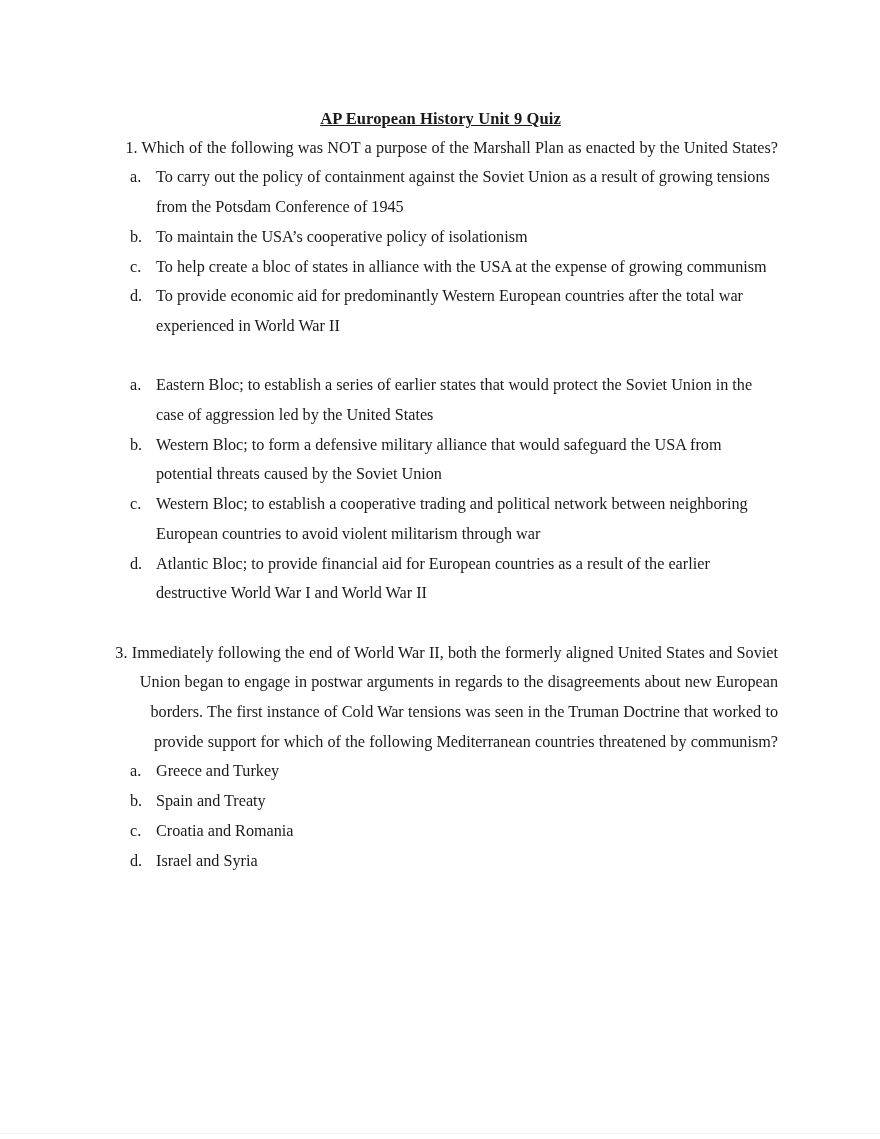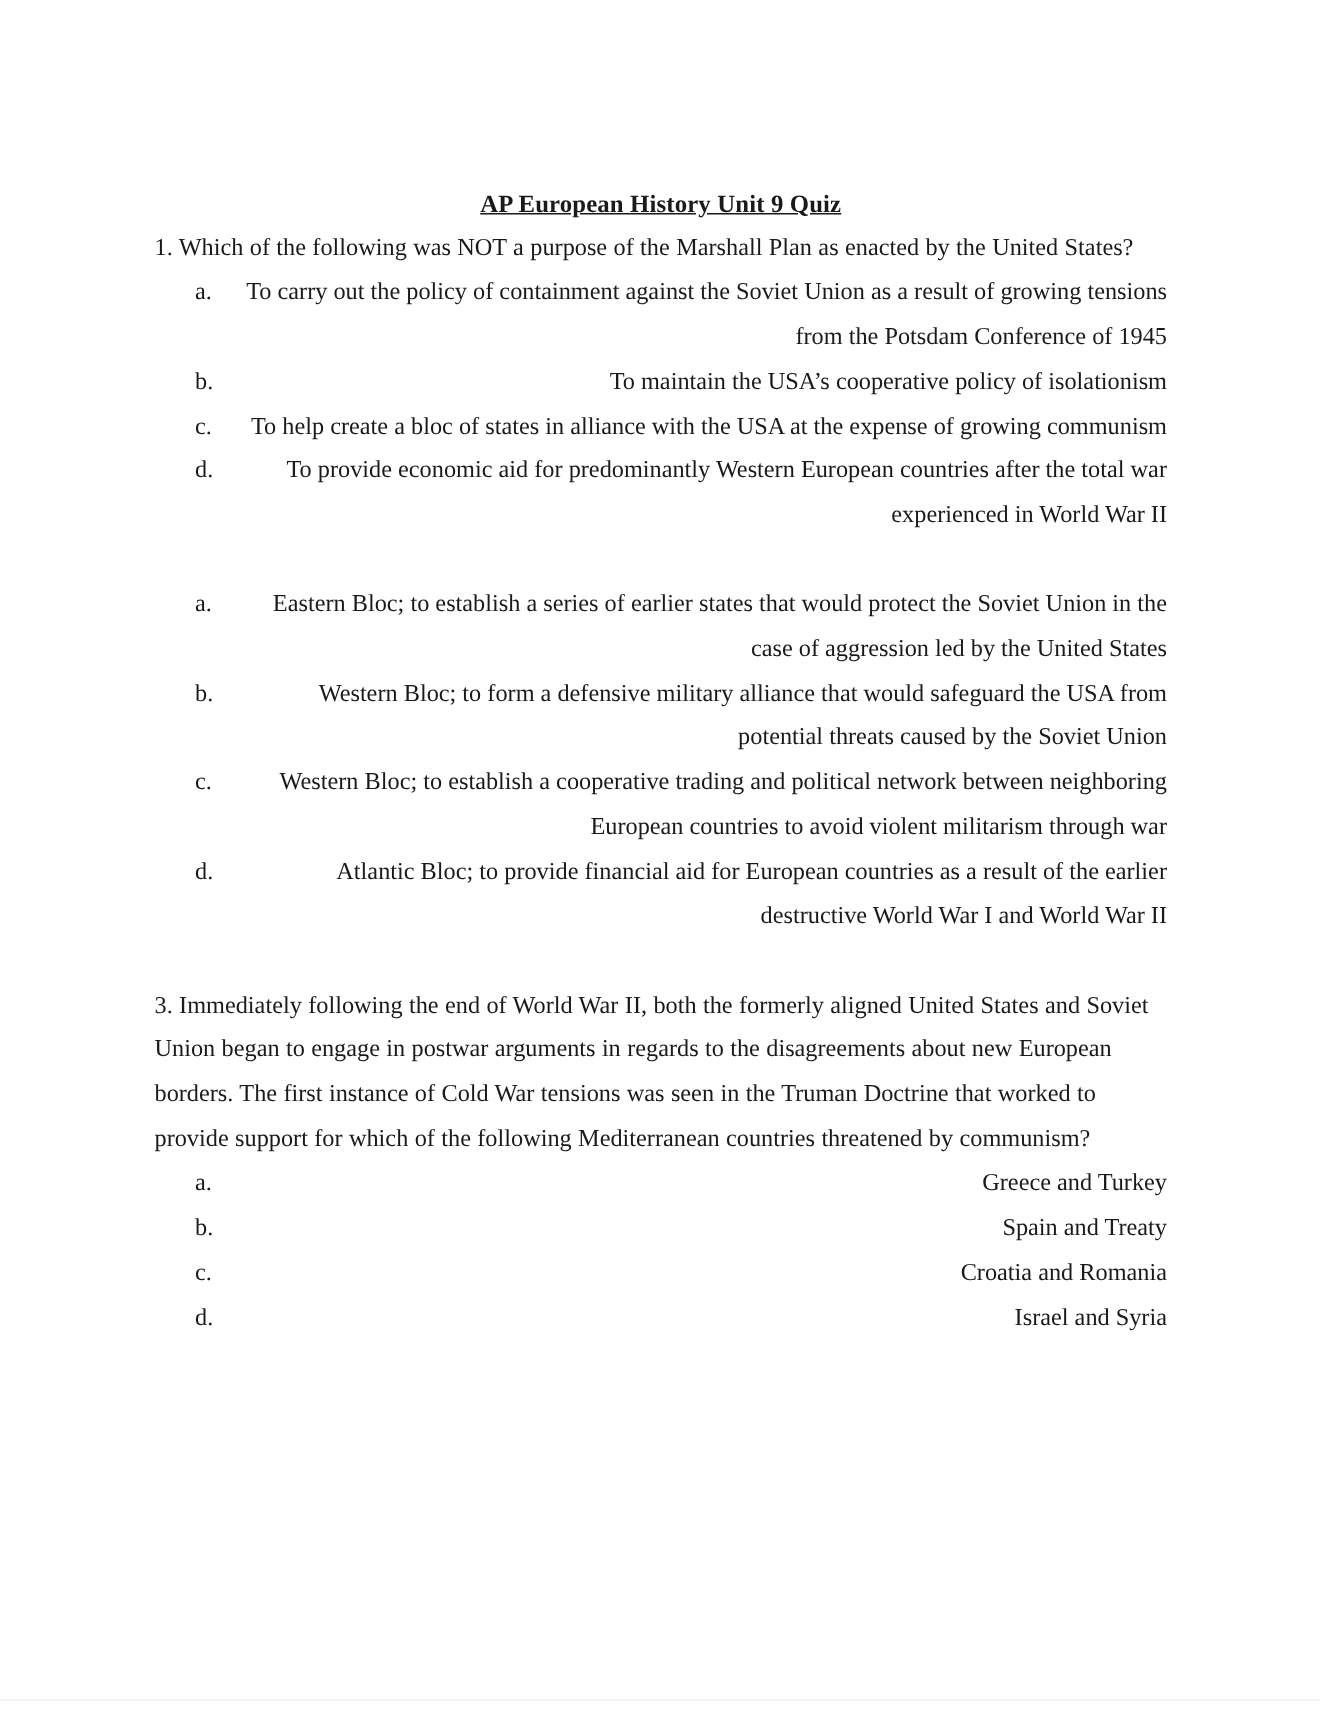--- a/index.html
+++ b/index.html
@@ -25,21 +25,21 @@
     position: absolute;
     left: 0;
     right: 0;
     bottom: 5px;
     height: 1px;
     background: #f2f2f2;
   }
   .content {
     position: absolute;
     left: 103px;
-    top: 121px;
+    top: 104px;
     width: 675px;
   }
   .doc-title {
     text-align: center;
     font-size: 16.5px;
     font-weight: bold;
     text-decoration: underline;
     line-height: 29.7px;
     margin: 0 0 0 0;
     letter-spacing: 0.1px;
@@ -47,21 +47,21 @@
   .question-block {
     margin: 0;
   }
   .question-block + .question-block {
     margin-top: 29.7px;
   }
   .question-stem {
     font-size: 16.2px;
     line-height: 29.7px;
     margin: 0;
-    text-align: left;
+    text-align: right;
     word-spacing: 0.2px;
   }
   .options {
     list-style: none;
     margin: 0;
     padding: 0;
   }
   .option-item {
     position: relative;
     margin: 0;
@@ -74,21 +74,20 @@
     position: absolute;
     left: 27px;
     top: 0;
     width: 22px;
     text-align: left;
     font-size: 16.2px;
     line-height: 29.7px;
   }
   .option-text {
     display: block;
-    text-align: right;
   }
 </style>
 </head>
 <body>
 
 <div class="page">
 
   <div class="content">
 
     <h1 class="doc-title">AP European History Unit 9 Quiz</h1>

